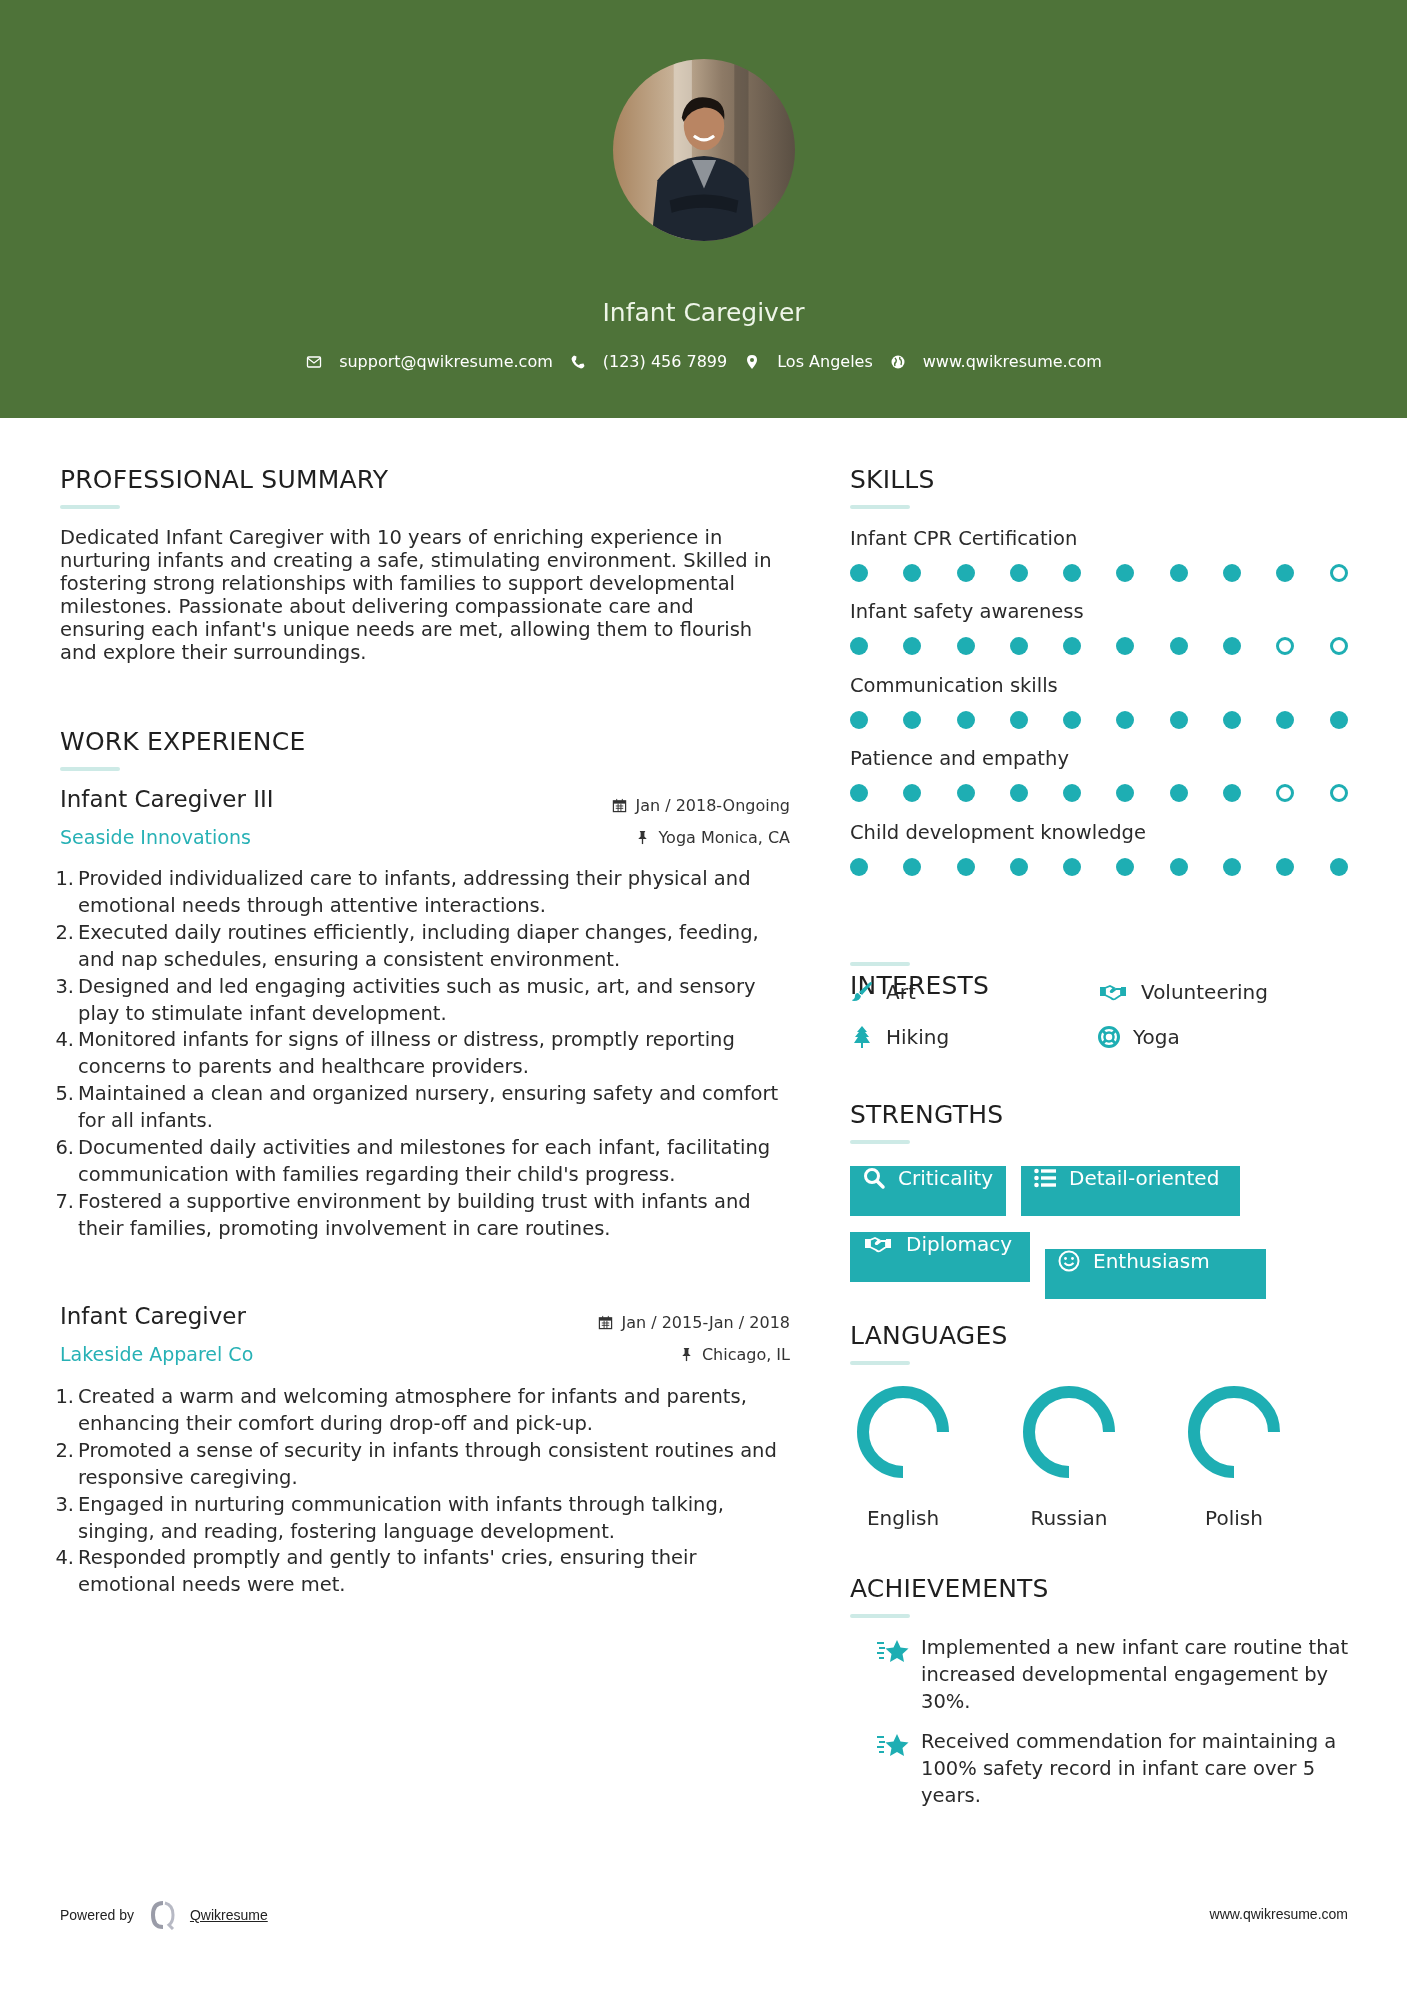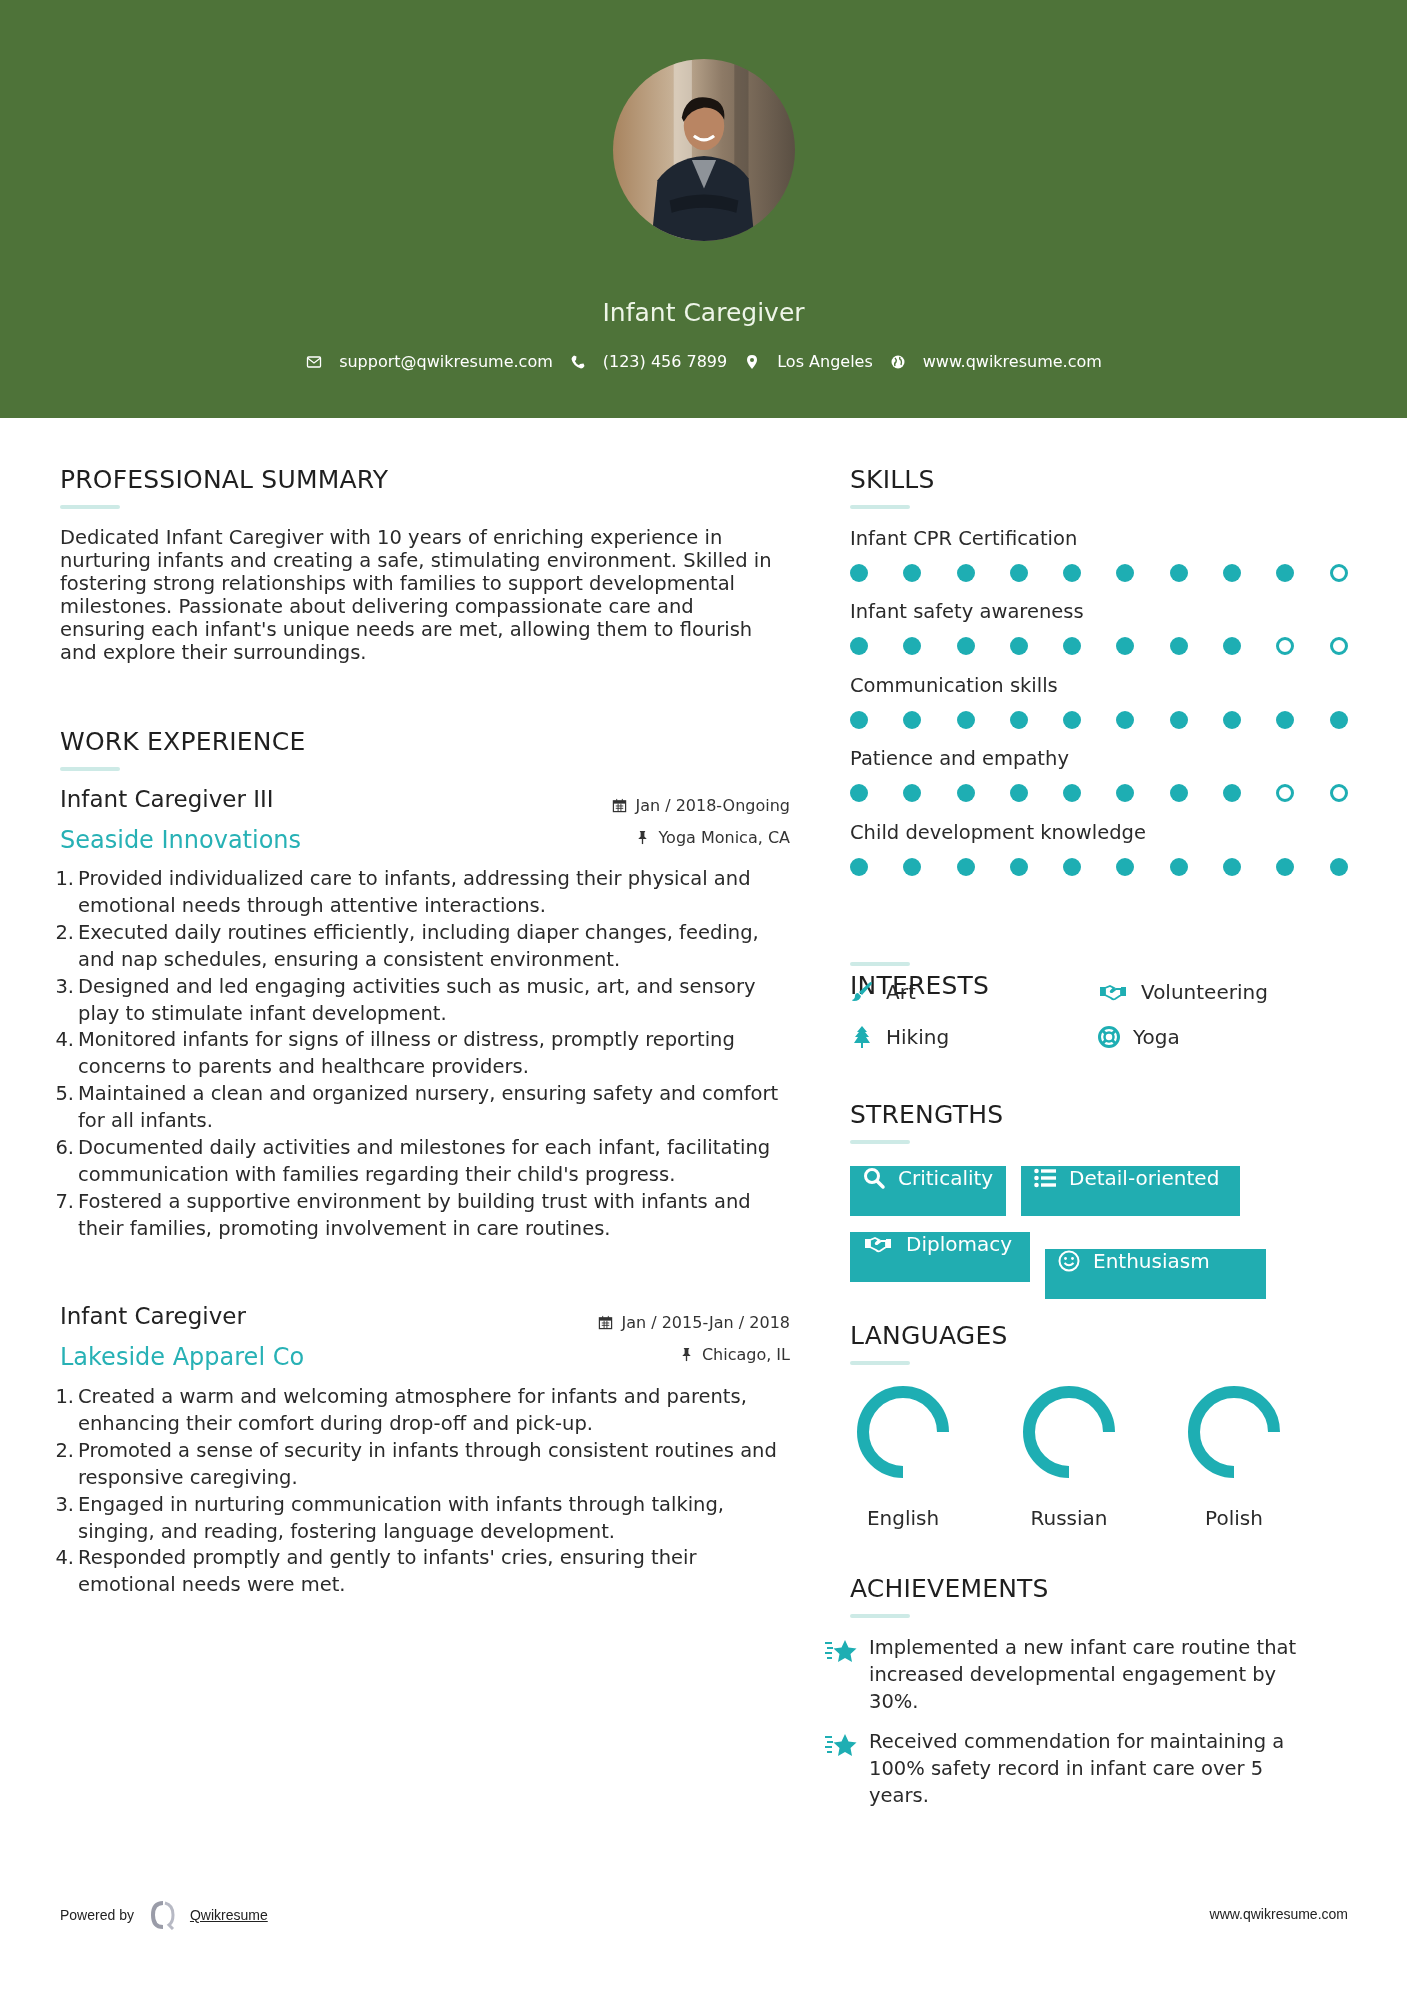--- a/index.html
+++ b/index.html
@@ -15,21 +15,21 @@
   .contact .ci { display: flex; align-items: center; margin: 0 8px; }
   .contact .ic { display: inline-flex; width: 18px; height: 18px; margin-right: 16px; align-items: center; justify-content: center; }
   .contact .ic svg { width: 16px; height: 16px; }
 
   .sec-title { position: absolute; font-family: "DejaVu Sans", sans-serif; font-size: 25px; color: #1f1f1f; letter-spacing: 0.2px; }
   .sec-line { position: absolute; width: 60px; height: 4px; background: #cdeae6; border-radius: 2px; }
 
   .summary { position: absolute; left: 60px; top: 526px; width: 720px; font-family: "DejaVu Sans", sans-serif; font-size: 19.5px; line-height: 23px; color: #2a2a2a; }
 
   .job-title { position: absolute; left: 60px; font-family: "DejaVu Sans", sans-serif; font-size: 23px; color: #222; }
-  .job-company { position: absolute; left: 60px; font-family: "DejaVu Sans", sans-serif; font-size: 24px; color: #27b1b5; }
+  .job-company { position: absolute; left: 60px; font-family: "DejaVu Sans", sans-serif; font-size: 19px; color: #27b1b5; }
   .job-meta { position: absolute; right: 617px; font-family: "DejaVu Sans", sans-serif; font-size: 16px; color: #333; display: flex; align-items: center; }
   .job-meta svg { width: 15px; height: 15px; margin-right: 8px; }
   .job-list { position: absolute; left: 52px; width: 740px; font-family: "DejaVu Sans", sans-serif; font-size: 19.5px; line-height: 26.9px; color: #2a2a2a; list-style: none; }
   .job-list li { display: flex; }
   .job-list li .num { width: 26px; flex: 0 0 26px; text-align: right; padding-right: 4px; }
 
   .skill-label { position: absolute; left: 850px; font-family: "DejaVu Sans", sans-serif; font-size: 19.5px; color: #2a2a2a; }
   .dots { position: absolute; left: 850px; display: flex; }
   .dot { width: 18px; height: 18px; border-radius: 50%; margin-right: 35.3px; background: #1eaeb3; cursor: pointer; }
   .dot.empty { background: #fff; border: 3px solid #1eaeb3; }
@@ -37,21 +37,21 @@
   .interest { position: absolute; display: flex; align-items: center; font-family: "DejaVu Sans", sans-serif; font-size: 20px; color: #2a2a2a; }
   .interest svg { width: 24px; height: 24px; margin-right: 12px; }
 
   .badge { position: absolute; height: 50px; background: #21adb1; color: #fff; display: flex; padding: 0 12px; font-family: "DejaVu Sans", sans-serif; font-size: 20px; cursor: pointer; }
   .badge svg { width: 24px; height: 24px; margin-right: 12px; }
 
   .lang { position: absolute; width: 130px; text-align: center; }
   .lang svg { width: 92px; height: 92px; display: block; margin: 0 auto; }
   .lang-label { display: block; margin-top: 28px; font-family: "DejaVu Sans", sans-serif; font-size: 20px; color: #2a2a2a; }
 
-  .ach { position: absolute; left: 824px; width: 500px; display: flex; font-family: "DejaVu Sans", sans-serif; font-size: 19.5px; line-height: 26.9px; color: #2a2a2a; }
+  .ach { position: absolute; left: 876px; width: 500px; display: flex; font-family: "DejaVu Sans", sans-serif; font-size: 19.5px; line-height: 26.9px; color: #2a2a2a; }
   .ach svg { width: 34px; height: 30px; flex: 0 0 34px; margin-right: 11px; margin-top: 2px; }
 
   .footer-left { position: absolute; left: 60px; top: 1900px; display: flex; align-items: center; font-family: "Liberation Sans", sans-serif; font-size: 14px; color: #222; }
   .footer-left .q { width: 30px; height: 30px; margin: 0 12px 0 14px; }
   .footer-left a { color: #222; text-decoration: underline; }
   .footer-right { position: absolute; right: 59px; top: 1906px; font-family: "Liberation Sans", sans-serif; font-size: 14px; color: #222; }
 </style>
 </head>
 <body>
 

